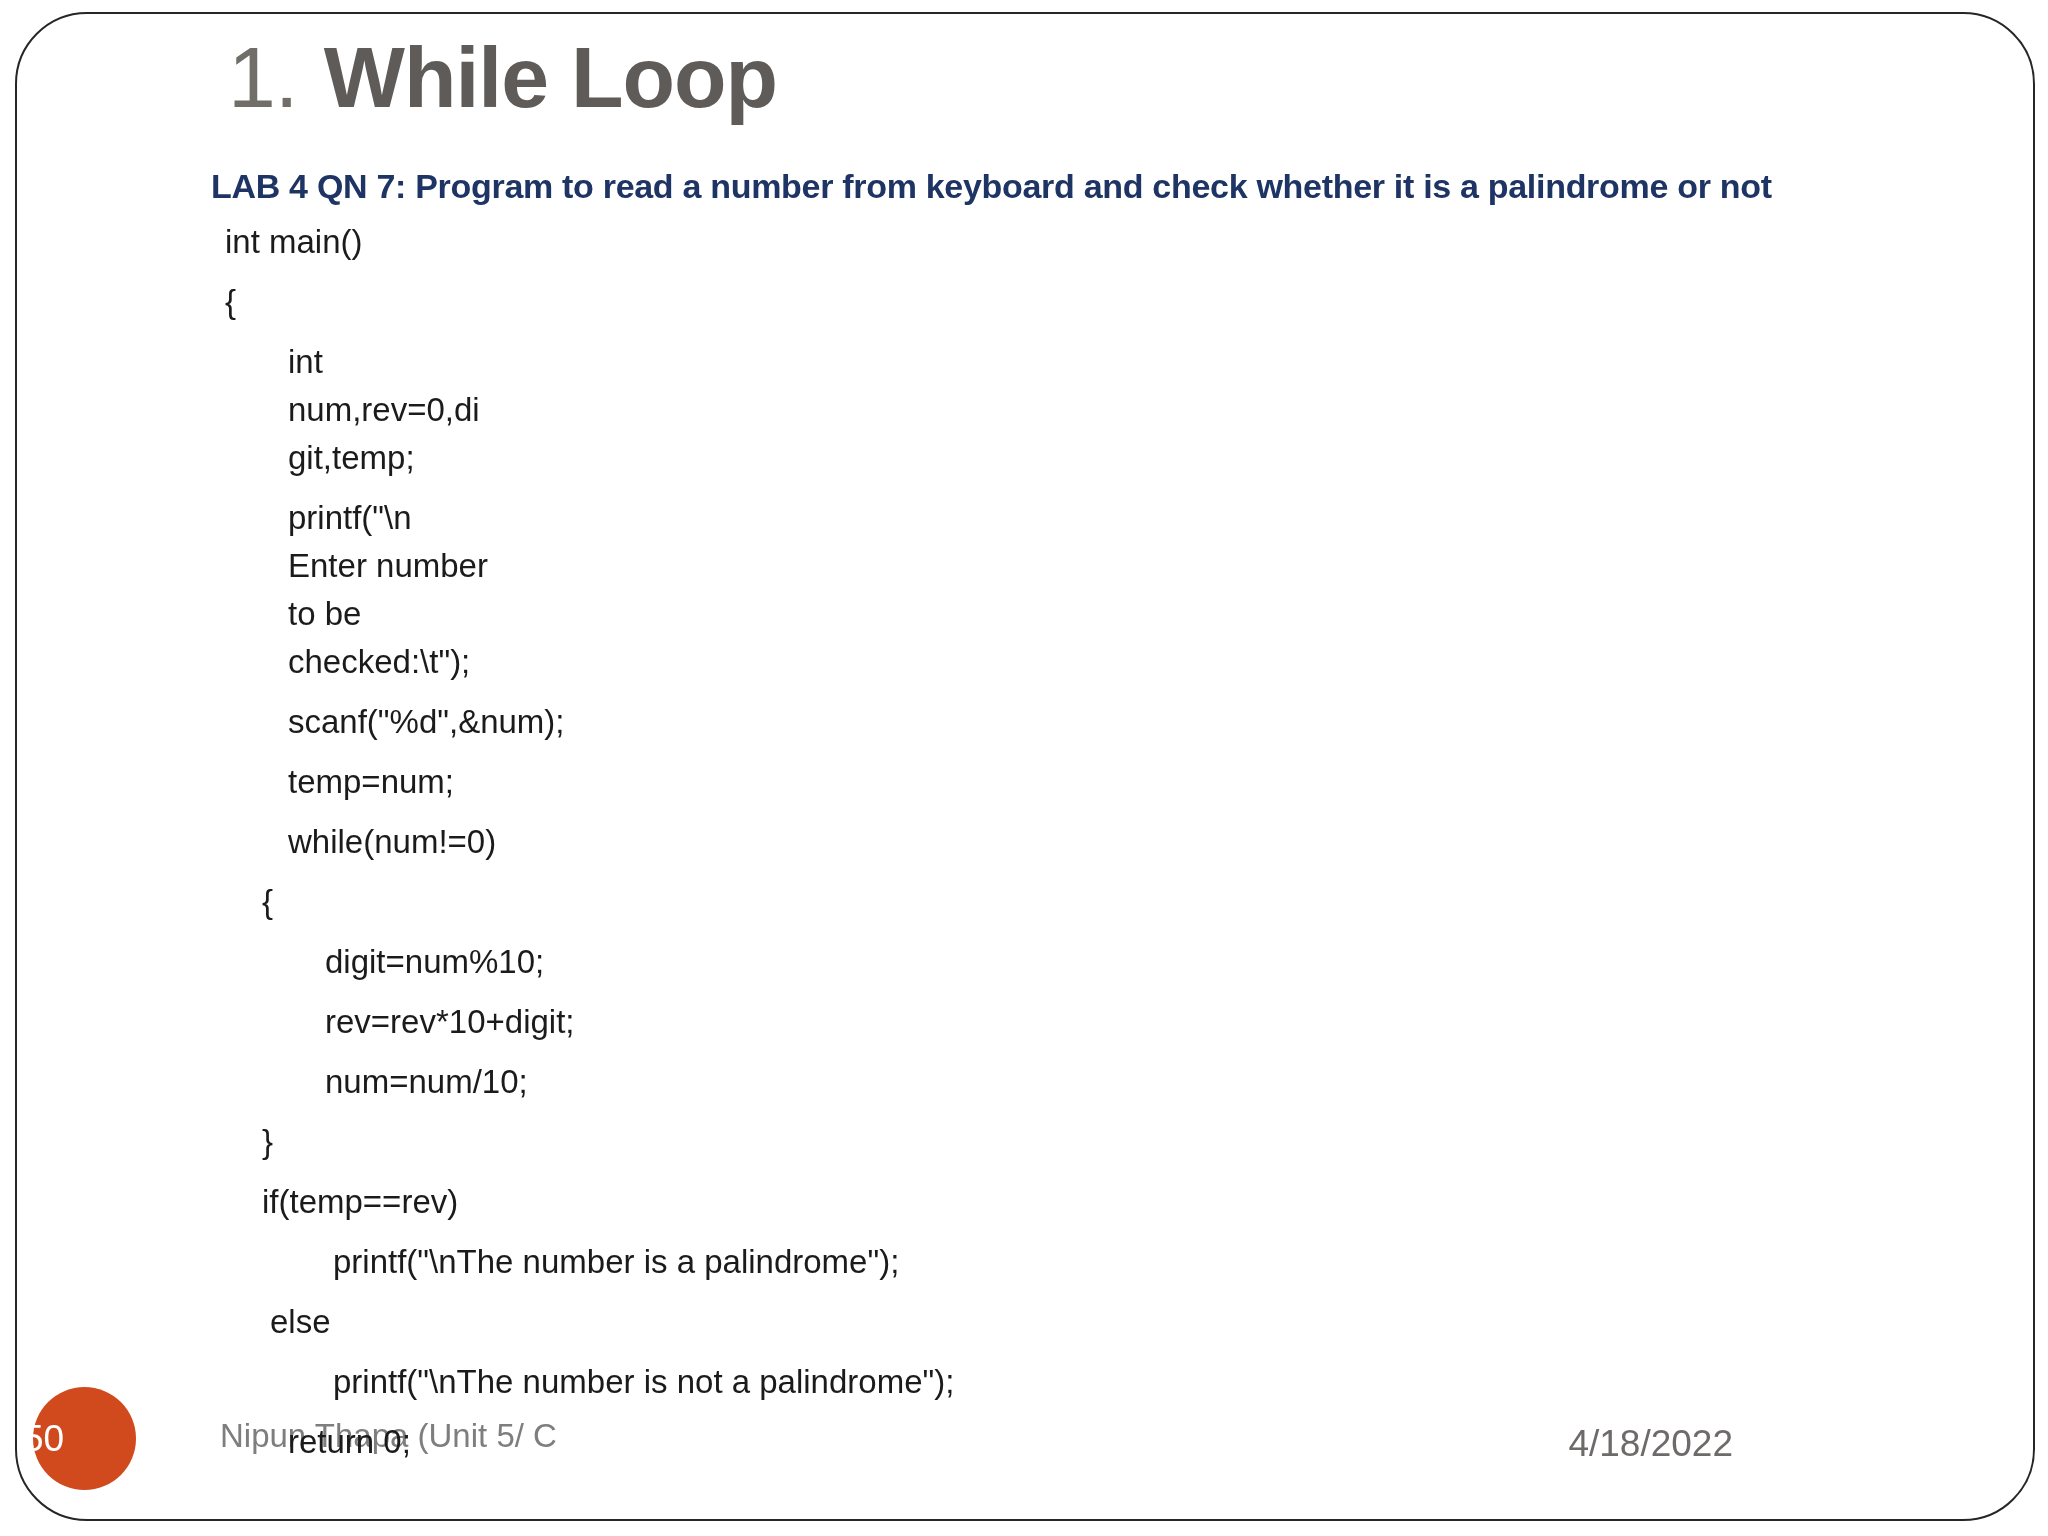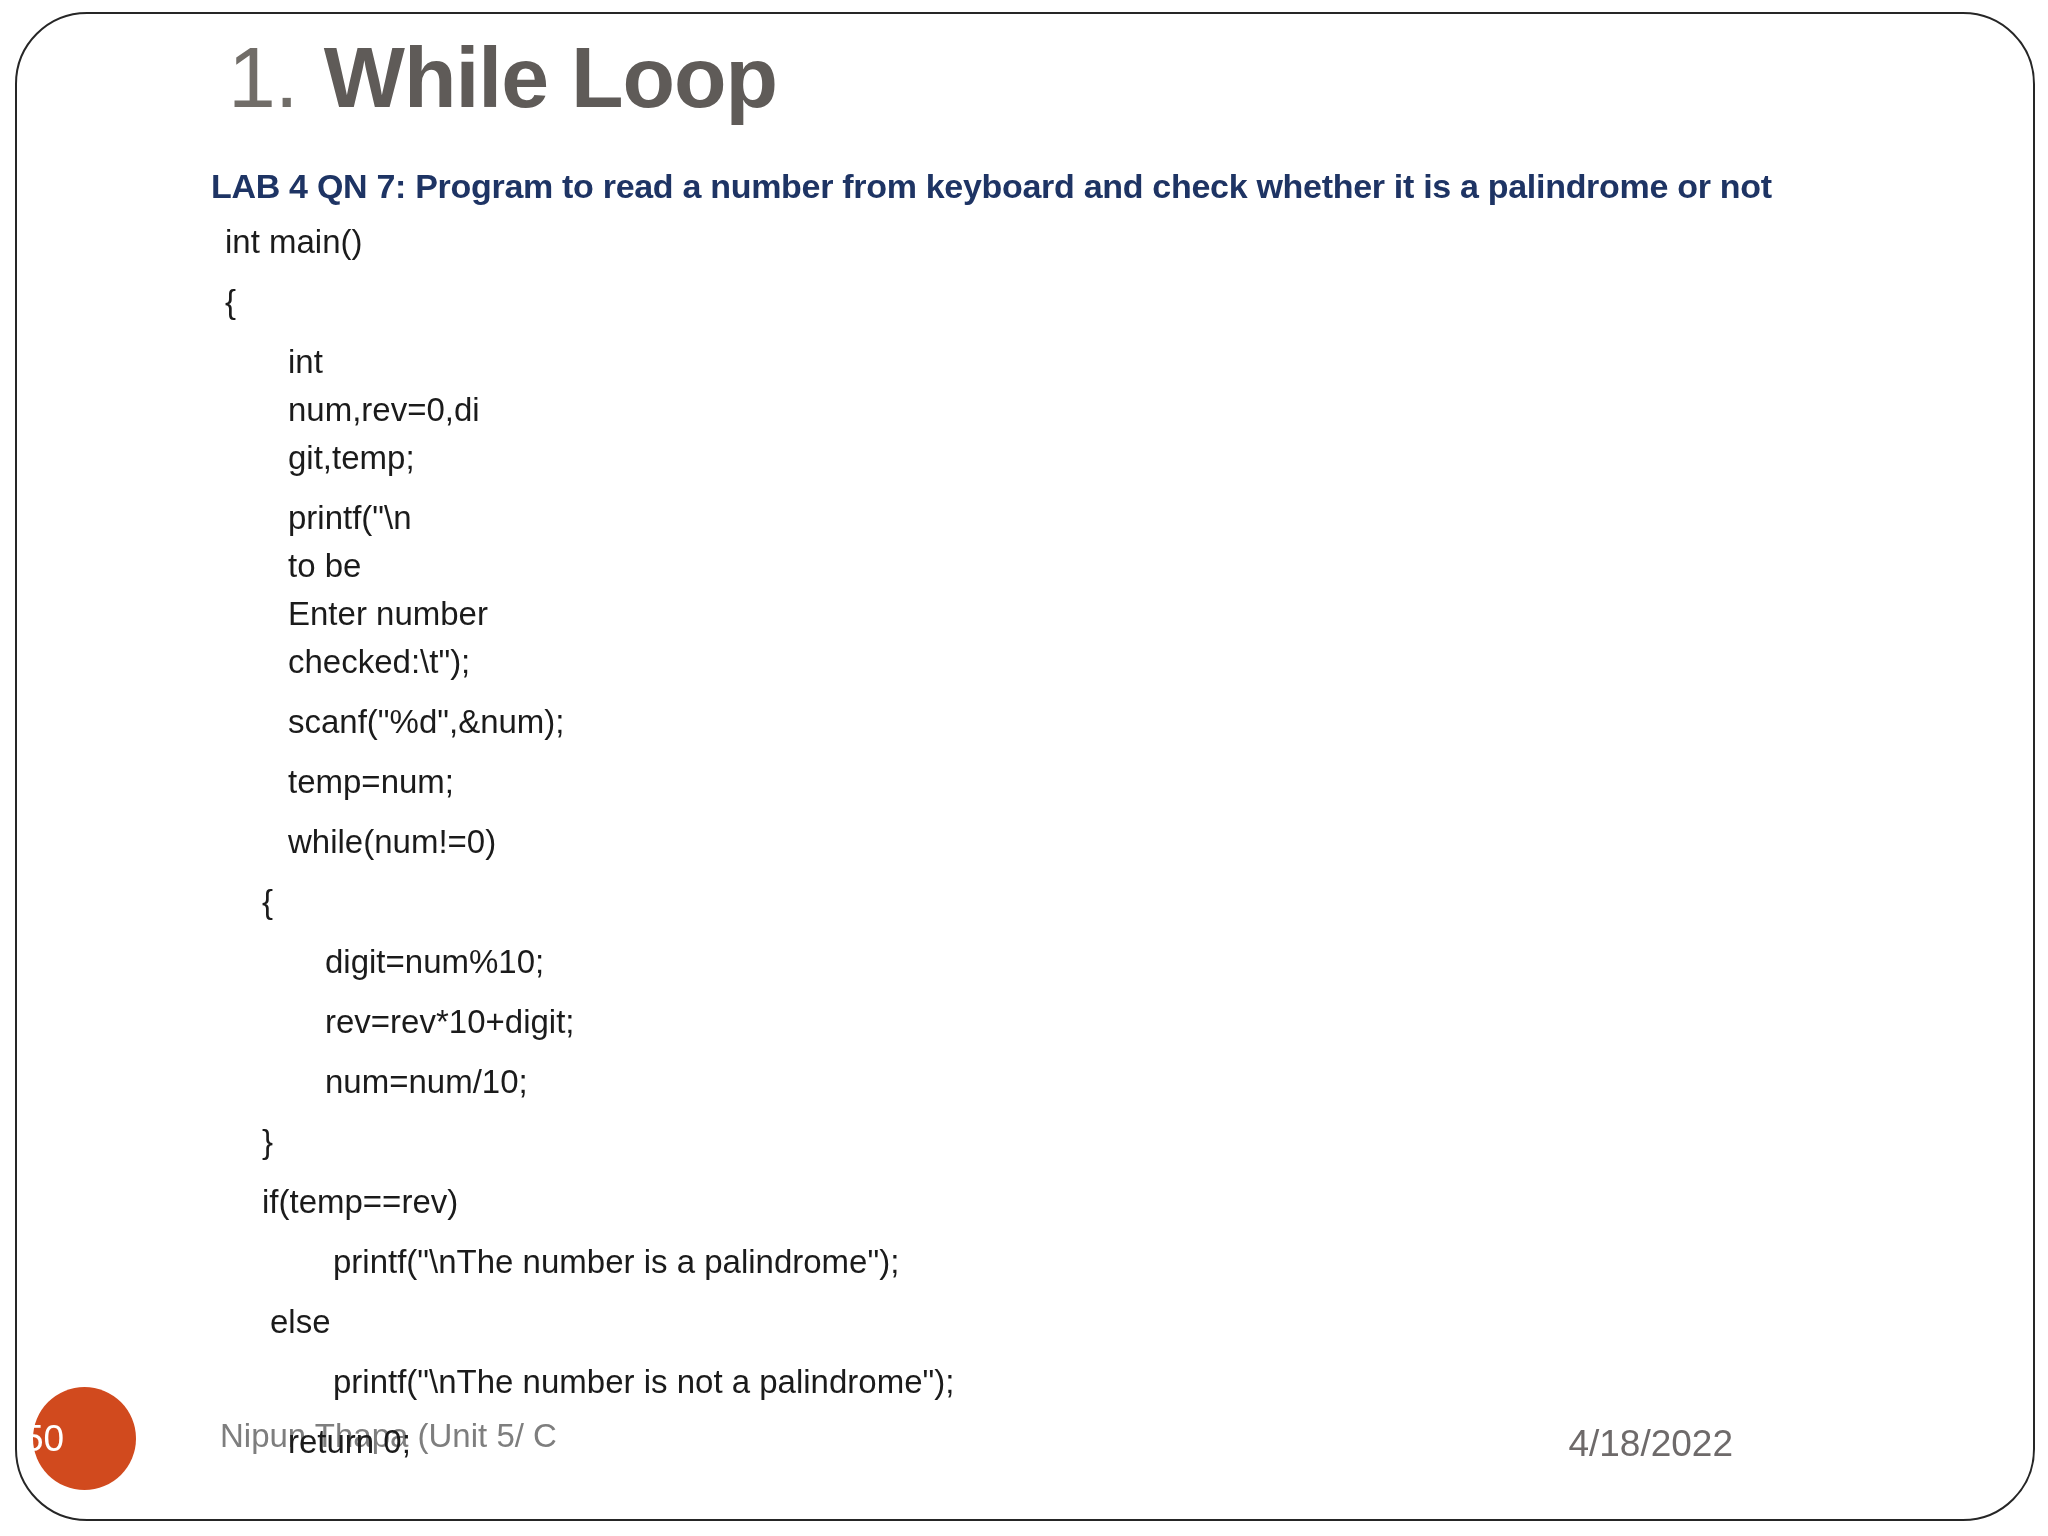--- a/index.html
+++ b/index.html
@@ -132,22 +132,22 @@
 
   <div class="heading">LAB 4 QN 7: Program to read a number from keyboard and check whether it is a palindrome or not</div>
 
   <div class="code">
       <div class="code-line ind0 para">int main()</div>
       <div class="code-line ind0 para">{</div>
       <div class="code-line ind1 para">int</div>
       <div class="code-line ind1">num,rev=0,di</div>
       <div class="code-line ind1">git,temp;</div>
       <div class="code-line ind1 para">printf("\n</div>
+      <div class="code-line ind1">Enter number</div>
       <div class="code-line ind1">to be</div>
-      <div class="code-line ind1">Enter number</div>
       <div class="code-line ind1">checked:\t");</div>
       <div class="code-line ind1 para">scanf("%d",&amp;num);</div>
       <div class="code-line ind1 para">temp=num;</div>
       <div class="code-line ind1 para">while(num!=0)</div>
       <div class="code-line ind2 para">{</div>
       <div class="code-line ind4 para">digit=num%10;</div>
       <div class="code-line ind4 para">rev=rev*10+digit;</div>
       <div class="code-line ind4 para">num=num/10;</div>
       <div class="code-line ind2 para">}</div>
       <div class="code-line ind2 para">if(temp==rev)</div>

